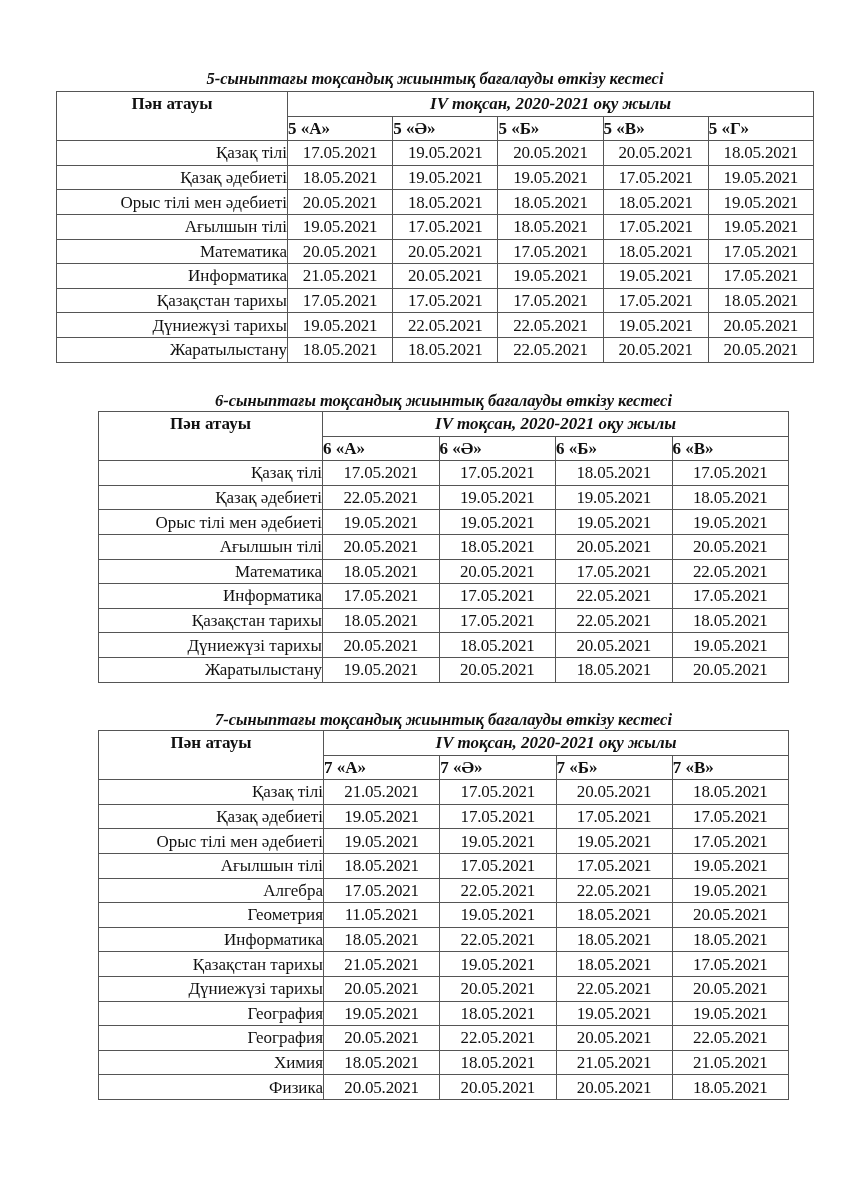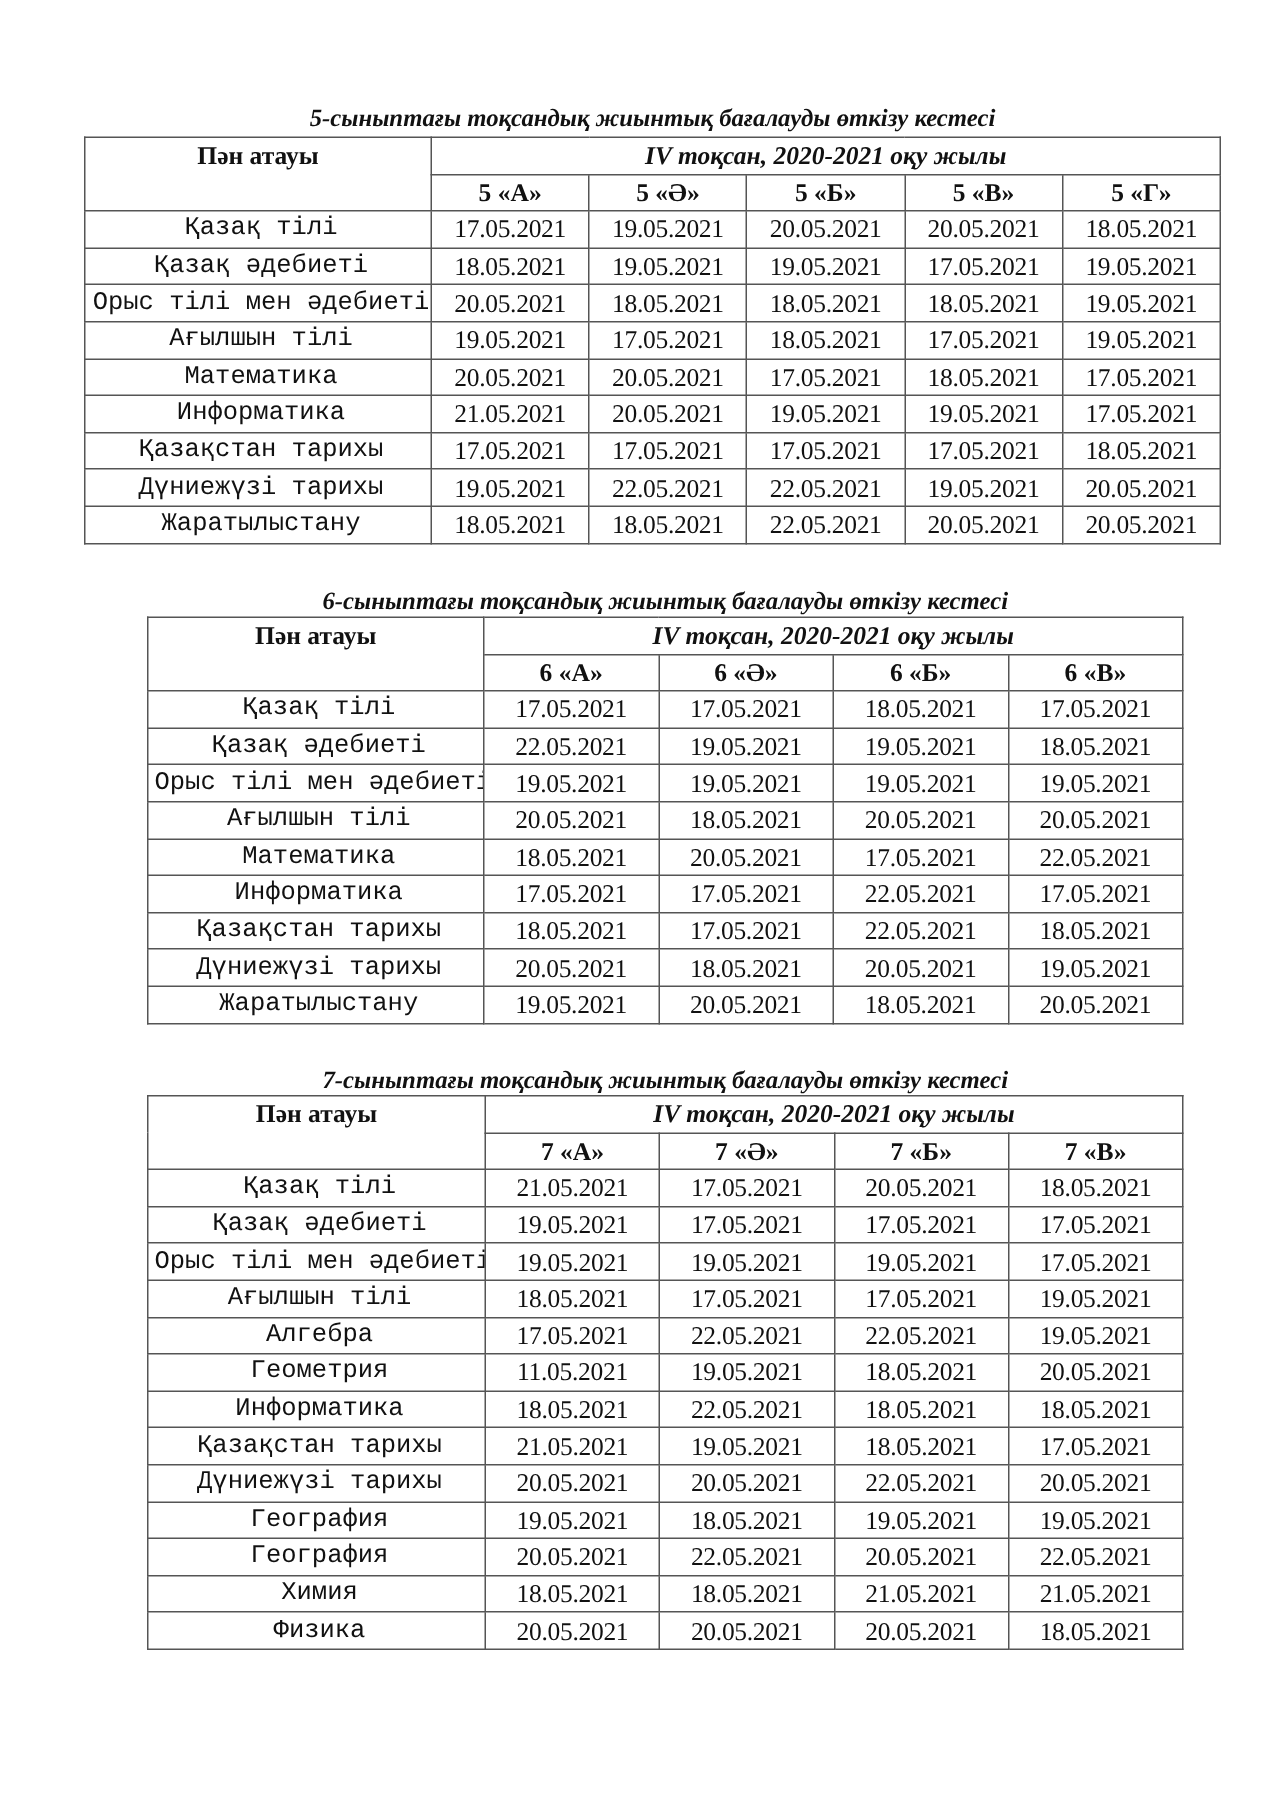--- a/index.html
+++ b/index.html
@@ -17,22 +17,22 @@
       border-collapse: collapse; table-layout: fixed; width: 100%;
       font-size: 17px;
     }
     td, th {
       border: 1.3px solid #555; padding: 0; height: 23.6px; line-height: 23px;
       white-space: nowrap; overflow: hidden;
     }
     th { font-weight: bold; font-size: 17px; }
     th.name-head { vertical-align: top; text-align: center; }
     th.quarter { font-style: italic; text-align: center; }
-    th.cls { text-align: center; margin-top: 39px; }
-    td.subj { text-align: center; padding-left: 4px; font-family: Liberation Mono, monospace; }
+    th.cls { text-align: left; margin-top: 39px; }
+    td.subj { text-align: right; padding-left: 4px; }
     td.date { text-align: center; letter-spacing: -0.2px; }
 
     #b5 { left: 56px; top: 69px; width: 758px; }
     #b6 { left: 98px; top: 391px; width: 691px; }
     #b7 { left: 98px; top: 710px; width: 691px; }
     #b5 .title-row { margin-bottom: 2px; }
     #b6 .title-row, #b7 .title-row { margin-bottom: 0px; }
   </style>
 </head>
 <body>

